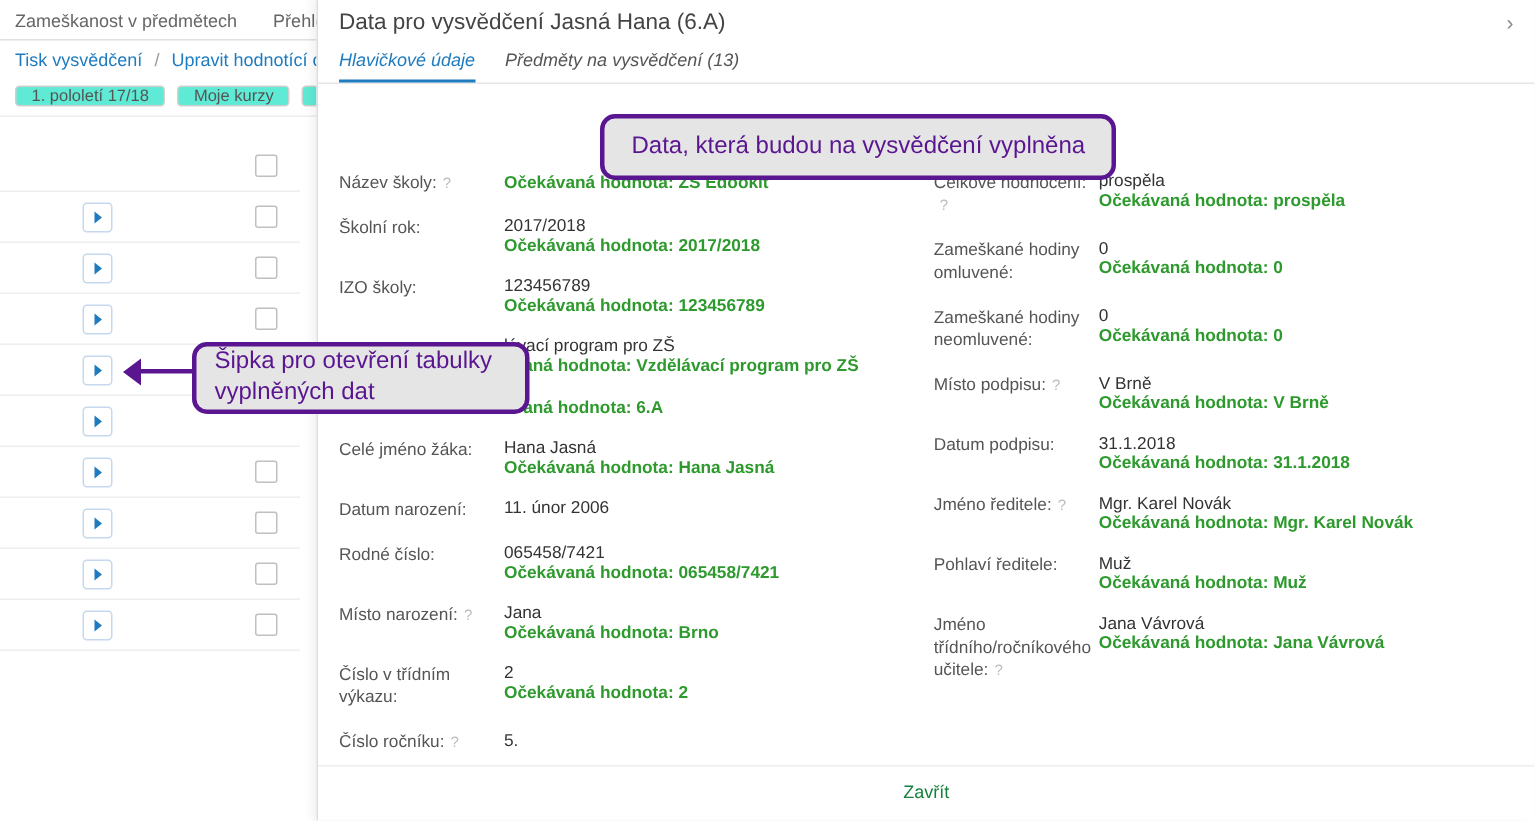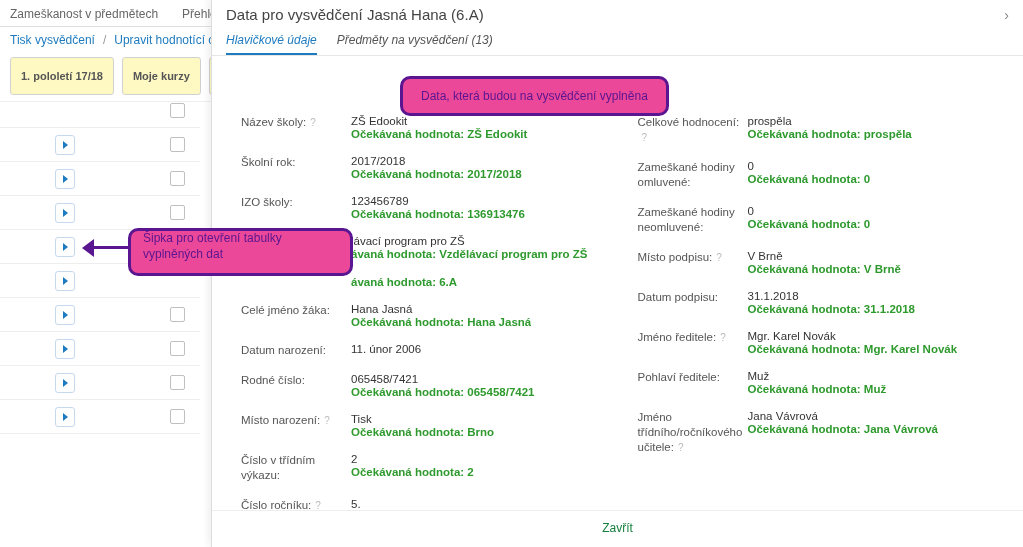--- a/index.html
+++ b/index.html
@@ -10,47 +10,47 @@
   .topstrip .tab { display: flex; align-items: center; gap: 4px; padding: 2px 0; cursor: pointer; }
   .topstrip .tab.active { color: #1e7bbf; border-bottom: 2px solid #1e7bbf; }
   .chevdown { display:inline-block; width:0;height:0;border-left:4px solid transparent;border-right:4px solid transparent;border-top:5px solid #999;}
 
   
   .breadcrumbs { display:flex; gap:8px; padding: 6px 10px; color:#1e7bbf; font-size:12px; }
   .breadcrumbs span {  }
 
   
   .chips { display:flex; gap:8px; padding: 4px 10px 6px; border-bottom:1px solid #eee;}
-  .chip { border:1px solid #d0d0d0; border-radius:3px; padding:12px 10px; font-size:11px; color:#555; cursor:pointer; background:#fef9c3;font-weight:bold;}
+  .chip { border:1px solid #d0d0d0; border-radius:3px; padding:0 10px; font-size:11px; color:#555; cursor:pointer; background:#5eead4;}
 
   
   .leftcol { position:absolute; left:0; top:94px; width:200px; }
   .lrow { height:34px; border-bottom:1px solid #eee; position:relative; }
   .expander { position:absolute; left:55px; top:7px; width:20px; height:20px; border:1px solid #c5d8ee; border-radius:3px; background:#fff; display:flex; align-items:center; justify-content:center; cursor:pointer;}
   .chevright { width:0;height:0;border-top:4px solid transparent;border-bottom:4px solid transparent;border-left:5px solid #1e7bbf;}
   .lcheck { position:absolute; left:170px; top:9px; width:15px; height:15px; border:1px solid #c0c0c0; border-radius:2px; background:#fff; cursor:pointer;}
 
   
-  .callout { position:absolute; border:3px solid #5a1590; border-radius:10px; background:#ec4899; color:#5a1590; font-size:12px; padding:10px 18px; font-weight:500; z-index:50;}
+  .callout { position:absolute; border:3px solid #5a1590; border-radius:10px; background:#e5e5e5; color:#5a1590; font-size:16px; padding:10px 18px; font-weight:500; z-index:50;}
   .callout.title { left:400px; top:76px; }
   .callout.arrowbox { left:128px; top:228px; width:225px; height:48px; padding:0 12px; line-height:1.3;}
   .arrowline { position:absolute; left:92px; top:246px; width:38px; height:3px; background:#5a1590; z-index:49;}
   .arrowhead { position:absolute; left:82px; top:239px; width:0;height:0;border-top:9px solid transparent;border-bottom:9px solid transparent;border-right:12px solid #5a1590; z-index:49;}
 
   
   .panel { position:absolute; left:211px; top:-2px; right:0; bottom:0; background:#fff; box-shadow:-2px 0 8px rgba(0,0,0,.08); border-left:1px solid #ddd; display:flex; flex-direction:column; z-index:30;}
   .panel-head { padding:8px 14px 4px; font-size:15px; color:#444; display:flex; justify-content:space-between; align-items:center;}
   .closex { color:#888; cursor:pointer; font-size:14px;}
   .ptabs { display:flex; gap:20px; padding:0 14px; border-bottom:1px solid #e6e6e6; font-size:12px;font-style:italic;}
   .ptab { padding:6px 0; cursor:pointer; color:#555;}
   .ptab.active { color:#1e7bbf; border-bottom:2px solid #1e7bbf;}
 
   .pbody { flex:1; overflow:auto; padding:56px 14px 4px;}
   .cols { display:flex; gap:10px;}
-  .col { flex:1;margin-left:15px;}
+  .col { flex:1;}
   .row2 { display:flex; align-items:flex-start; padding:3px 0 12px;}
   .row2 .lab { width:110px; color:#555; font-size:11.5px; line-height:1.3;}
   .row2 .valwrap { flex:1;}
   .row2 .val { color:#333; font-size:11.5px;}
   .row2 .exp { color:#2e9a2e; font-size:11.5px; margin-top:1px;font-weight:bold;}
   .q { display:inline-block; margin-left:4px; color:#bbb; font-size:10px;}
 
   .pfoot { text-align:center; padding:10px 0 12px; border-top:1px solid #eee; color:#15803d; font-size:12px; cursor:pointer;}
 </style>
 </head>
@@ -156,36 +156,35 @@
   <div class="ptabs">
     <div class="ptab active">Hlavičkové údaje</div>
     <div class="ptab">Předměty na vysvědčení (13)</div>
   </div>
   <div class="pbody">
     <div class="cols">
       <div class="col" id="col-left">
           <div class="row2">
             <div class="lab">Název školy:<span class="q">?</span></div>
             <div class="valwrap">
-              <div class="val">ZŠ Edookit</div>
               <div class="exp">Očekávaná hodnota: ZŠ Edookit</div>
             </div>
           </div>
           <div class="row2">
             <div class="lab">Školní rok:</div>
             <div class="valwrap">
               <div class="val">2017/2018</div>
               <div class="exp">Očekávaná hodnota: 2017/2018</div>
             </div>
           </div>
           <div class="row2">
             <div class="lab">IZO školy:</div>
             <div class="valwrap">
               <div class="val">123456789</div>
-              <div class="exp">Očekávaná hodnota: 136913476</div>
+              <div class="exp">Očekávaná hodnota: 123456789</div>
             </div>
           </div>
           <div class="row2">
             <div class="lab"></div>
             <div class="valwrap">
               <div class="val">lávací program pro ZŠ</div>
               <div class="exp">ávaná hodnota: Vzdělávací program pro ZŠ</div>
             </div>
           </div>
           <div class="row2">
@@ -210,21 +209,21 @@
           <div class="row2">
             <div class="lab">Rodné číslo:</div>
             <div class="valwrap">
               <div class="val">065458/7421</div>
               <div class="exp">Očekávaná hodnota: 065458/7421</div>
             </div>
           </div>
           <div class="row2">
             <div class="lab">Místo narození:<span class="q">?</span></div>
             <div class="valwrap">
-              <div class="val">Tisk</div>
+              <div class="val">Jana</div>
               <div class="exp">Očekávaná hodnota: Brno</div>
             </div>
           </div>
           <div class="row2">
             <div class="lab">Číslo v třídním výkazu:</div>
             <div class="valwrap">
               <div class="val">2</div>
               <div class="exp">Očekávaná hodnota: 2</div>
             </div>
           </div>

